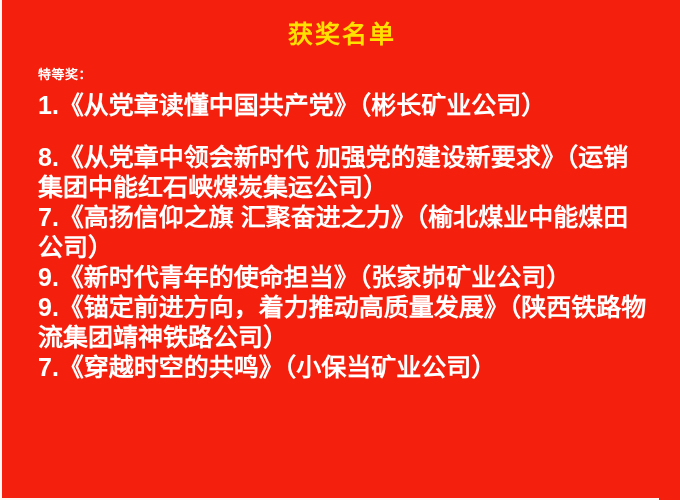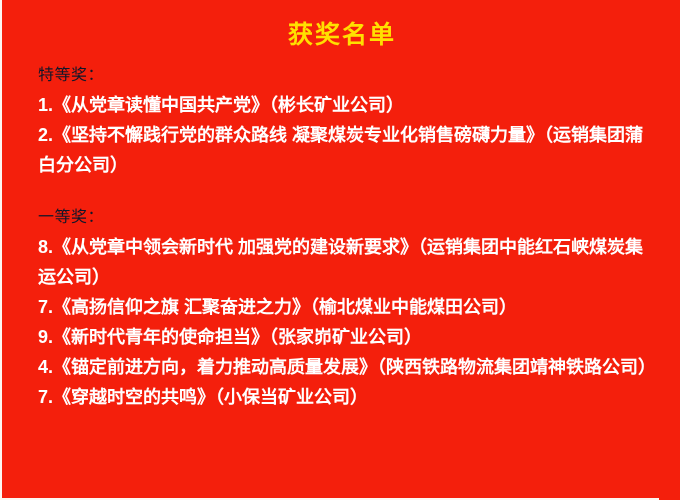--- a/index.html
+++ b/index.html
@@ -42,57 +42,55 @@
     left: 36px;
     width: 612px;
   }
   .award-section {
     margin: 0;
   }
   .section-gap {
     height: 22px;
   }
   .section-heading {
-    color: #0f172a;
-    font-size: 16px;
-    font-weight: normal;
+    color: #ffffff;
+    font-size: 13px;
+    font-weight: bold;
     line-height: 30px;
     letter-spacing: 0.5px;
     white-space: nowrap;
   }
   .award-item {
     color: #ffffff;
-    font-size: 18px;
+    font-size: 25px;
     font-weight: bold;
     line-height: 30px;
     letter-spacing: 0px;
     word-break: break-all;
     text-align: left;
   }
 </style>
 </head>
 <body>
 
 <div id="poster">
 
   <div id="poster-title">获奖名单</div>
 
   <div id="award-body">
 
     <div class="award-section">
       <div class="section-heading">特等奖：</div>
       <div class="award-item">1.《从党章读懂中国共产党》（彬长矿业公司）</div>
-      <div class="award-item">2.《坚持不懈践行党的群众路线 凝聚煤炭专业化销售磅礴力量》（运销集团蒲白分公司）</div>
     </div>
 
     <div class="section-gap"></div>
 
     <div class="award-section">
-      <div class="section-heading">一等奖：</div>
       <div class="award-item">8.《从党章中领会新时代 加强党的建设新要求》（运销集团中能红石峡煤炭集运公司）</div>
       <div class="award-item">7.《高扬信仰之旗 汇聚奋进之力》（榆北煤业中能煤田公司）</div>
       <div class="award-item">9.《新时代青年的使命担当》（张家峁矿业公司）</div>
-      <div class="award-item">4.《锚定前进方向，着力推动高质量发展》（陕西铁路物流集团靖神铁路公司）</div>
+      <div class="award-item">9.《锚定前进方向，着力推动高质量发展》（陕西铁路物流集团靖神铁路公司）</div>
       <div class="award-item">7.《穿越时空的共鸣》（小保当矿业公司）</div>
     </div>
 
   </div>
 </div>
 
 </body></html>

